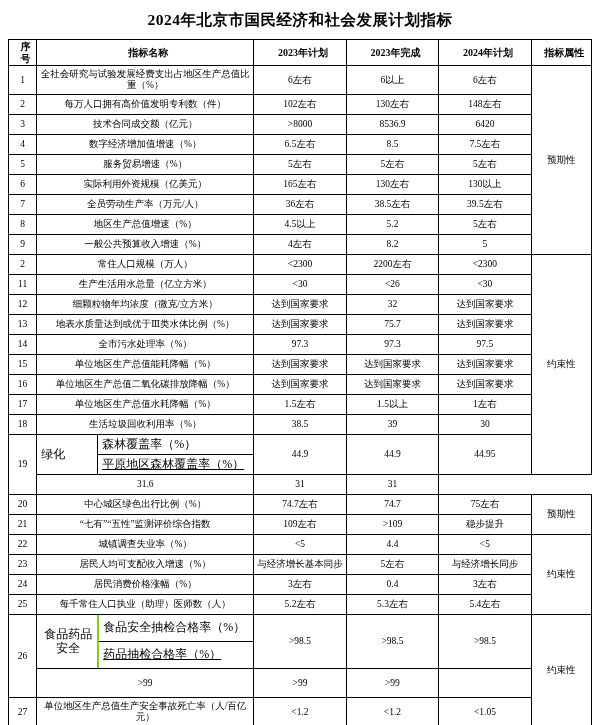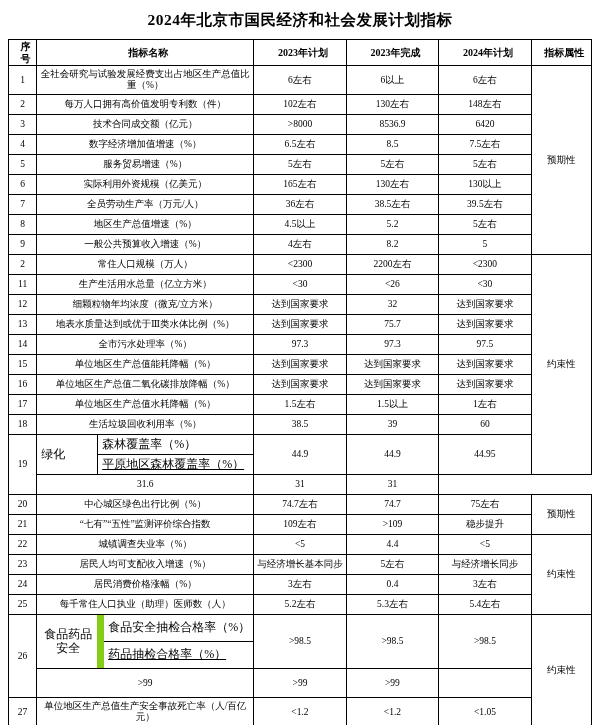--- a/index.html
+++ b/index.html
@@ -234,21 +234,21 @@
         <td class="name">单位地区生产总值水耗降幅（%）</td>
         <td>1.5左右</td>
         <td>1.5以上</td>
         <td>1左右</td>
       </tr>
       <tr class="row">
         <td>18</td>
         <td class="name">生活垃圾回收利用率（%）</td>
         <td>38.5</td>
         <td>39</td>
-        <td>60</td>
+        <td>30</td>
       </tr>
 
       <tr class="row">
         <td rowspan="2">19</td>
         <td class="name nopad" style="padding:0">
           <table class="inner" style="width:100%;border-collapse:collapse">
             <tbody>
                 <tr>
               <td style="width:54px;border-right:1px solid #000;text-align:left;border-bottom:none;height:34px" rowspan="2">绿化</td>
               <td style="border-bottom:1px solid #000;height:17px">森林覆盖率（%）</td>
@@ -314,21 +314,21 @@
         <td>5.3左右</td>
         <td>5.4左右</td>
       </tr>
 
       <tr class="row two">
         <td rowspan="2">26</td>
         <td class="name nopad" style="padding:0">
           <table class="inner" style="width:100%;border-collapse:collapse">
             <tbody>
                 <tr>
-              <td style="width:54px;border-right:7px solid #84cc16;text-align:center;border-bottom:none;height:48px" rowspan="2">食品药品安全</td>
+              <td style="width:54px;border-right:2px solid #84cc16;text-align:center;border-bottom:none;height:48px" rowspan="2">食品药品安全</td>
               <td style="border-bottom:1px solid #000;height:24px">食品安全抽检合格率（%）</td>
             </tr>
             <tr>
               <td style="border-bottom:none;height:24px">药品抽检合格率（%）</td>
             </tr>
           </tbody>
             </table>
         </td>
         <td>&gt;98.5</td>
         <td>&gt;98.5</td>

